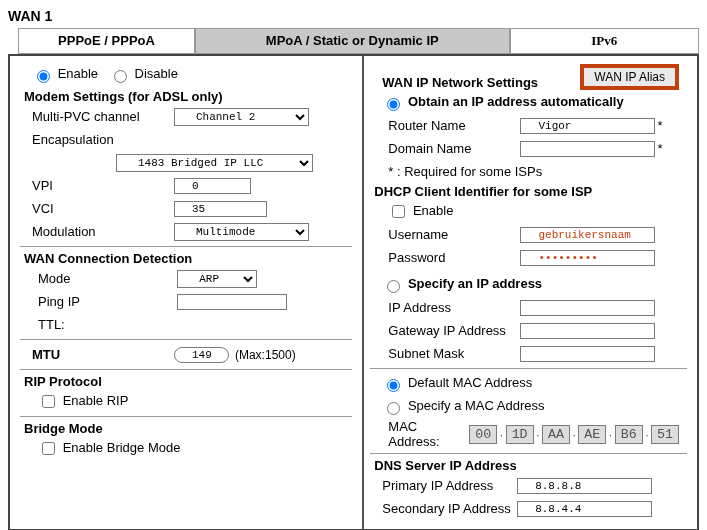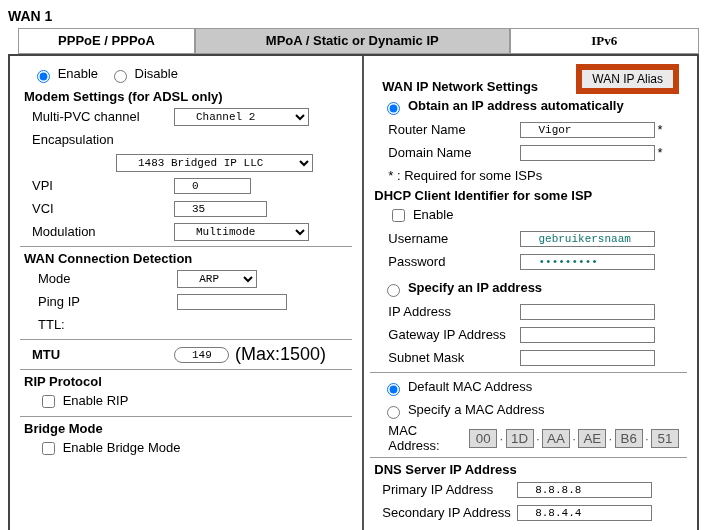--- a/index.html
+++ b/index.html
@@ -67,43 +67,44 @@
   input[type="text"].short, input[type="password"].short { width: 135px; }
   select.wide { width: 240px; }
   select.med  { width: 135px; }
   select.small{ width: 80px; }
   input[type="radio"], input[type="checkbox"] {
     margin-right: 4px;
     vertical-align: middle;
   }
   .disabled-field {
     background: #ddd;
-    color: #0f766e;
-  }
-  .mtu-note { font-size: 18px; margin-left:6px;}
+    color: #c2410c;
+  }
+  .mtu-note { font-size: 12px; margin-left:6px;}
   .btn {
-    border: 6px solid #c2410c;
+    border: 4px solid #c2410c;
     background: #eaeaea;
     padding: 2px 10px;
     font-size: 12px;
     cursor: pointer;
     margin-left: 12px;
   }
   .inline-head {
     display:flex;
     align-items:flex-end;
     justify-content:space-between;
   }
   .mac-box {
     width: 26px;
     text-align:center;
     padding:1px 0;
     border:1px solid #7a7a7a;
     background:#ddd;
     color:#555;
+    font-family:Liberation Mono, monospace;
   }
   .mac-sep { padding:0 2px; color:#555;}
   hr.sec-sep {
     border: none;
     border-top: 1px solid #999;
     margin: 4px 0 4px -4px;
   }
   .indent { margin-left: 14px; }
   .req-star { font-size:13px; margin-left:2px;}
 </style>

